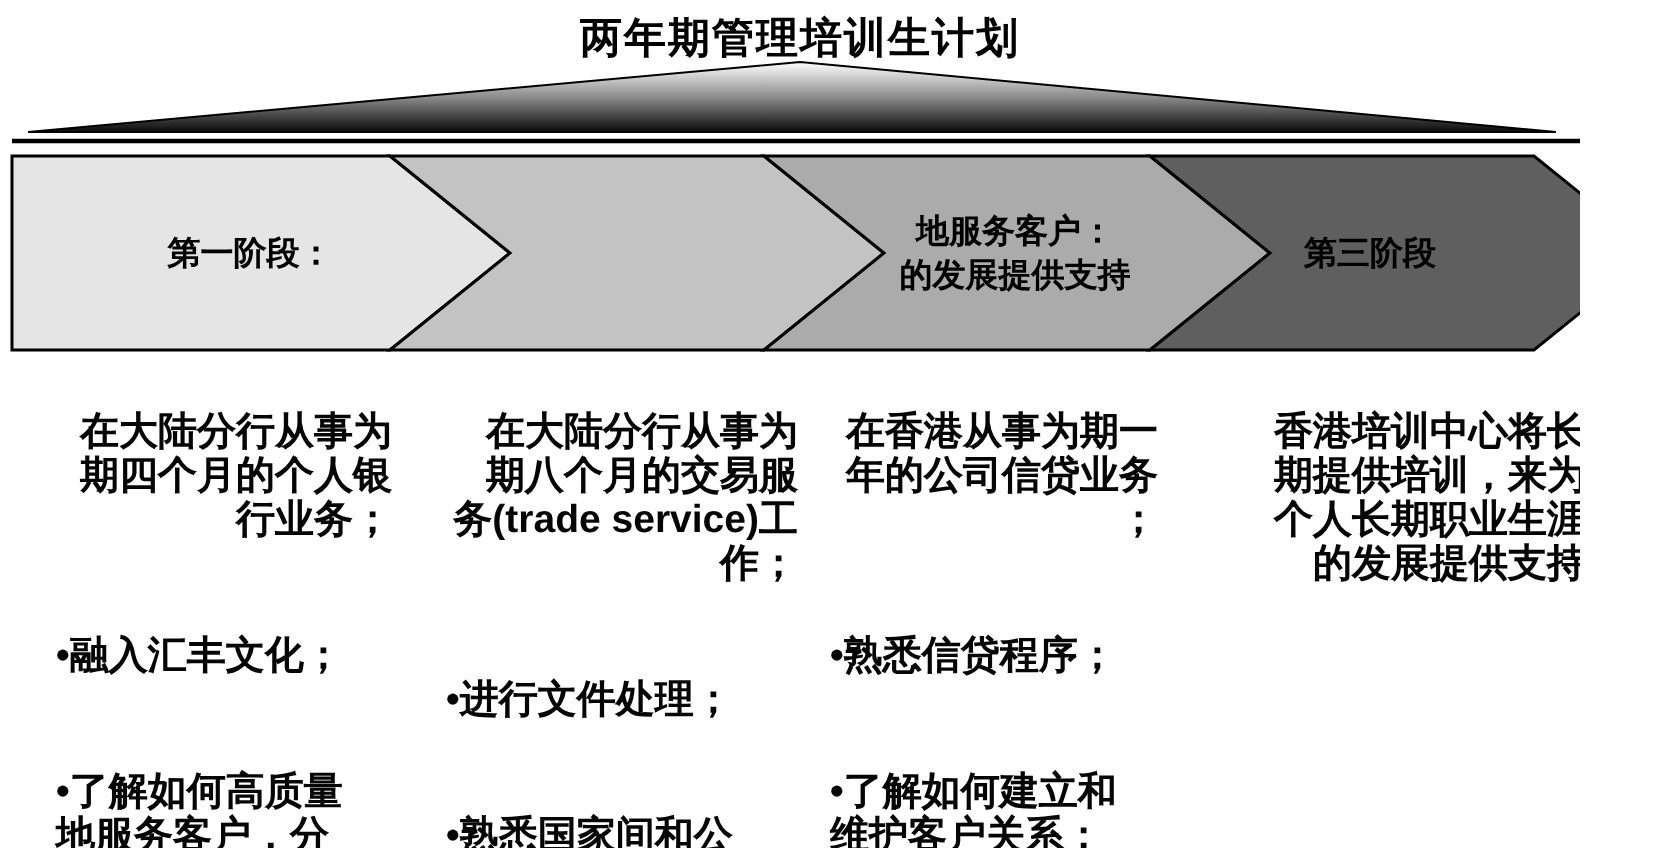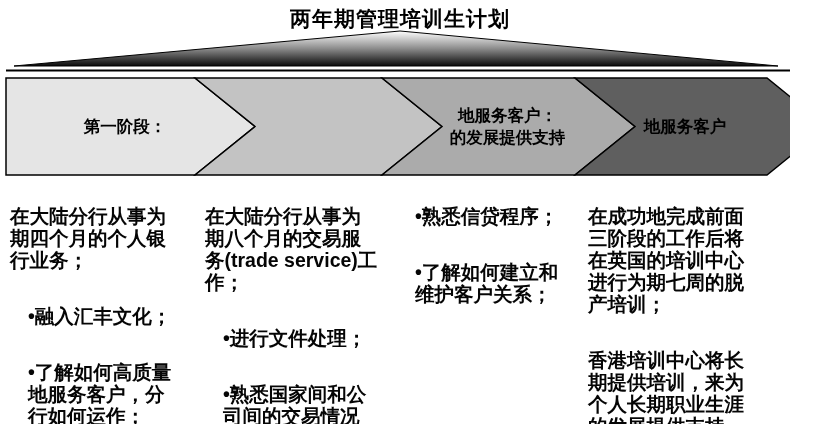--- a/index.html
+++ b/index.html
@@ -16,22 +16,22 @@
     position:absolute; top:78px; height:97px;
     display:flex; flex-direction:column; align-items:center; justify-content:center;
     gap:0; text-align:center; color:#000; font-weight:bold; font-size:16.5px;
     pointer-events:none;
   }
   .phase-label .stage-line, .phase-label .focus-line { display:block; }
   .col {
     position:absolute; top:183px; color:#050505; font-weight:bold;
     font-size:19.5px; line-height:22px; white-space:pre-line;
   }
-  .col .para   { margin:0 0 12px 0; }
-  .col .bullet { margin:0 0 12px 18px; }
+  .col .para   { margin:0 0 12px 0;text-align:right; }
+  .col .bullet { margin:12px 0 12px 18px; }
   .col .para:last-child, .col .bullet:last-child { margin-bottom:0; }
   .c1 { left:10px;  width:186px; }
   .c2 { left:205px; width:194px; }
   .c3 { left:397px; width:182px; }
   .c4 { left:588px; width:205px; }
   .pl1 { left:10px;  width:230px; }
   .pl2 { left:205px; width:225px; }
   .pl3 { left:395px; width:225px; }
   .pl4 { left:590px; width:190px; }
 </style>
@@ -61,21 +61,21 @@
   </svg>
 
   <div class="phase-label pl1">
     <span class="stage-line">第一阶段：</span>
   </div>
   <div class="phase-label pl3">
     <span class="stage-line">地服务客户：</span>
     <span class="focus-line">的发展提供支持</span>
   </div>
   <div class="phase-label pl4">
-    <span class="focus-line">地服务客户</span>
+    <span class="focus-line">第三阶段</span>
   </div>
 
   <div class="col c1">
     <div class="para">在大陆分行从事为
 期四个月的个人银
 行业务；</div>
     <div class="bullet">•融入汇丰文化；</div>
     <div class="bullet">•了解如何高质量
 地服务客户，分
 行如何运作；</div>
@@ -86,31 +86,29 @@
     <div class="para">在大陆分行从事为
 期八个月的交易服
 务(trade service)工
 作；</div>
     <div class="bullet">•进行文件处理；</div>
     <div class="bullet">•熟悉国家间和公
 司间的交易情况</div>
   </div>
 
   <div class="col c3">
+    <div class="para">在香港从事为期一
+年的公司信贷业务
+；</div>
     <div class="bullet">•熟悉信贷程序；</div>
     <div class="bullet">•了解如何建立和
 维护客户关系；</div>
     
   </div>
 
   <div class="col c4">
-    <div class="para">在成功地完成前面
-三阶段的工作后将
-在英国的培训中心
-进行为期七周的脱
-产培训；</div>
     <div class="para">香港培训中心将长
 期提供培训，来为
 个人长期职业生涯
 的发展提供支持</div>
   </div>
 
 </div>
 
 </body></html>

